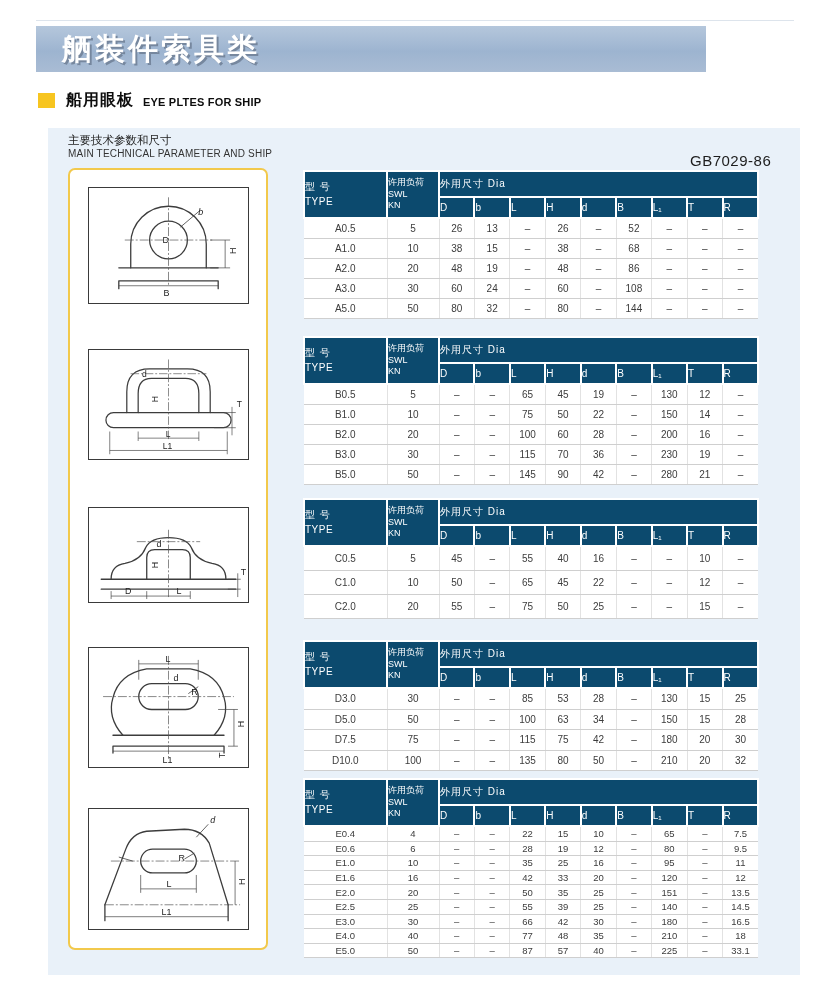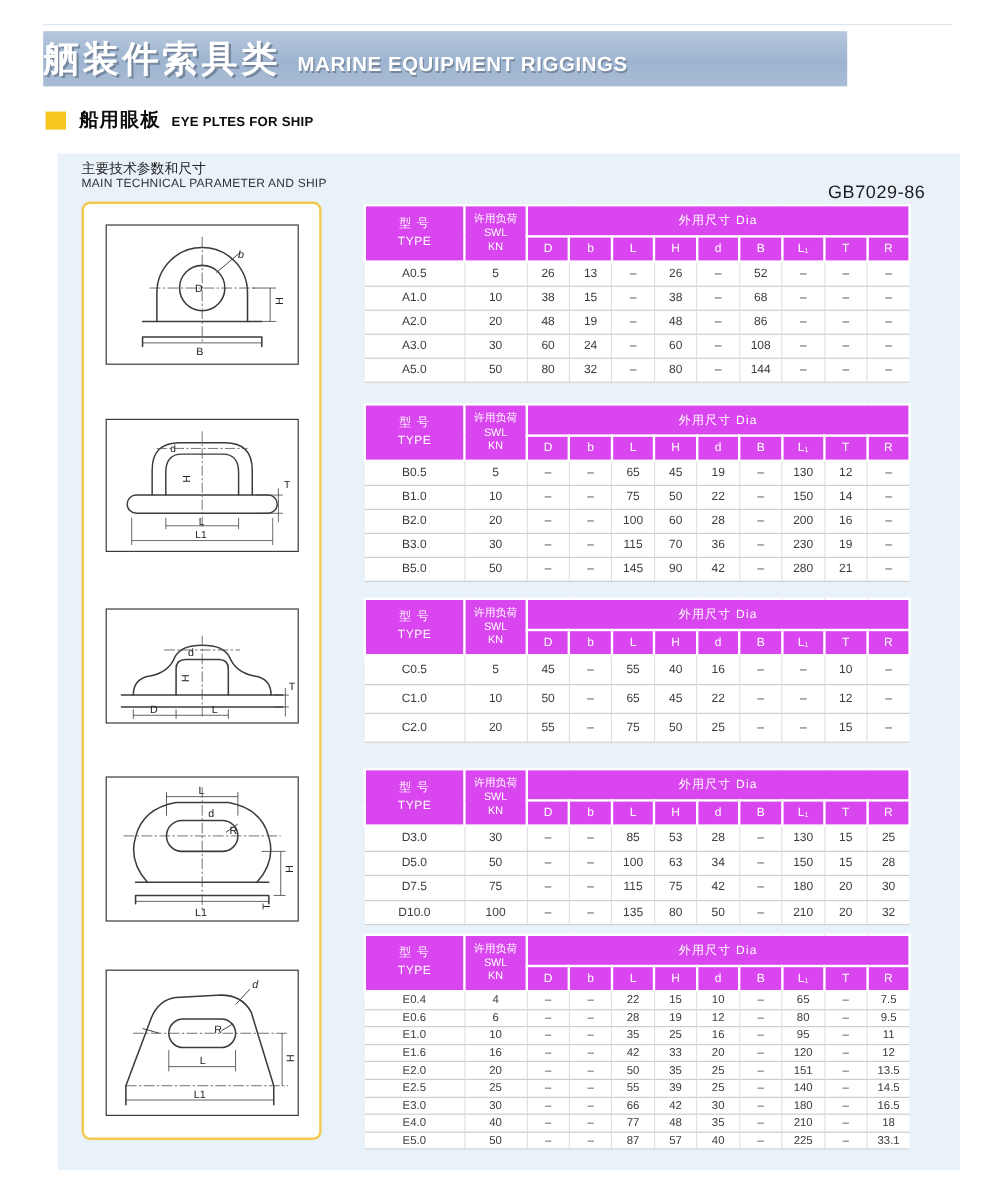--- a/index.html
+++ b/index.html
@@ -5,21 +5,21 @@
   html,body{margin:0;padding:0;}
   body{
     width:830px;height:1000px;background:#fff;position:relative;
     font-family:"Liberation Sans", sans-serif;color:#333;overflow:hidden;
   }
   .topline{position:absolute;left:36px;top:20px;width:758px;height:1px;background:#dde4ec;}
   
   .banner{
     position:absolute;left:36px;top:26px;width:670px;height:46px;
     background:linear-gradient(180deg,#b5c7dc 0%,#9db4d0 55%,#a9bcd4 100%);
-    display:flex;align-items:center;box-sizing:border-box;
+    display:flex;align-items:center;padding-left:26px;box-sizing:border-box;
   }
   .banner-zh{
     font-size:30px;font-weight:bold;color:#fff;letter-spacing:3px;
     text-shadow:2px 2px 0 #76879e;white-space:nowrap;
   }
   .banner-en{
     font-size:17px;font-weight:bold;color:#fff;margin-left:14px;margin-top:10px;
     letter-spacing:.5px;text-shadow:1px 2px 0 #76879e;white-space:nowrap;
   }
   
@@ -47,22 +47,22 @@
   .ln{stroke:#3c3c3c;stroke-width:1.3;fill:none;stroke-linecap:round;}
   .th2{stroke:#3c3c3c;stroke-width:.8;fill:none;}
   .cl{stroke:#555;stroke-width:.7;fill:none;stroke-dasharray:9 2 2 2;}
   .dim{stroke:#444;stroke-width:.7;fill:none;}
   .lb{font-family:"Liberation Sans",sans-serif;font-size:9px;fill:#222;}
   
   .tables{position:absolute;left:255px;top:42px;width:456px;height:790px;}
   .spec-table{position:absolute;left:0;width:456px;border-collapse:collapse;table-layout:fixed;}
   .ta{top:0;} .tb{top:166px;} .tc{top:328px;} .td5{top:470px;} .te{top:608px;}
   .spec-table thead th{
-    background:#d946ef;color:#fff;font-weight:normal;border:2px solid #fff;
-    text-align:center;vertical-align:middle;padding:0;
+    background:#0c4a6e;color:#fff;font-weight:normal;border:2px solid #fff;
+    text-align:left;vertical-align:middle;padding:0;
   }
   .th-type{font-size:10px;line-height:1.45;letter-spacing:1px;}
   .th-type .en{letter-spacing:.5px;}
   .th-swl{font-size:9px;line-height:1.3;}
   .th-dims{height:24px;font-size:10px;letter-spacing:1px;}
   .letters-row th{height:19px;font-size:10px;}
   .spec-table tbody td{
     background:#fff;text-align:center;vertical-align:middle;color:#3c3c3c;
     font-size:10px;padding:0;border-bottom:1px solid #cfcfcf;border-right:1px solid #e2e2e2;
   }
@@ -72,21 +72,20 @@
   .td5 tbody td{height:19.5px;}
   .te tbody td{height:13.6px;font-size:9.5px;}
 </style>
 </head>
 <body>
 
 <div class="topline"></div>
 
 <div class="banner">
   <span class="banner-zh">舾装件索具类</span>
-  <span class="banner-en">MARINE EQUIPMENT RIGGINGS</span>
 </div>
 
 <div class="section-head">
   <span class="bullet"></span>
   <span class="sec-zh">船用眼板</span>
   <span class="sec-en">EYE PLTES FOR SHIP</span>
 </div>
 
 <div class="panel">
   <div class="intro-zh">主要技术参数和尺寸</div>

